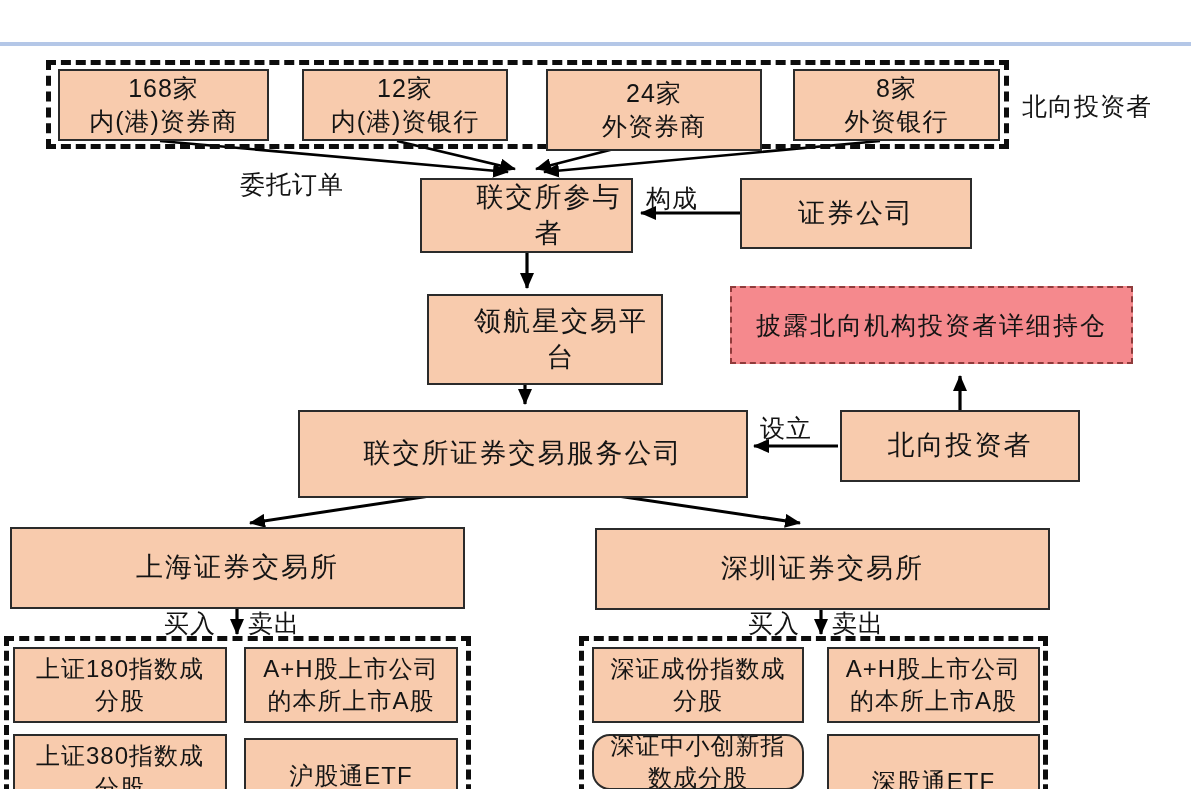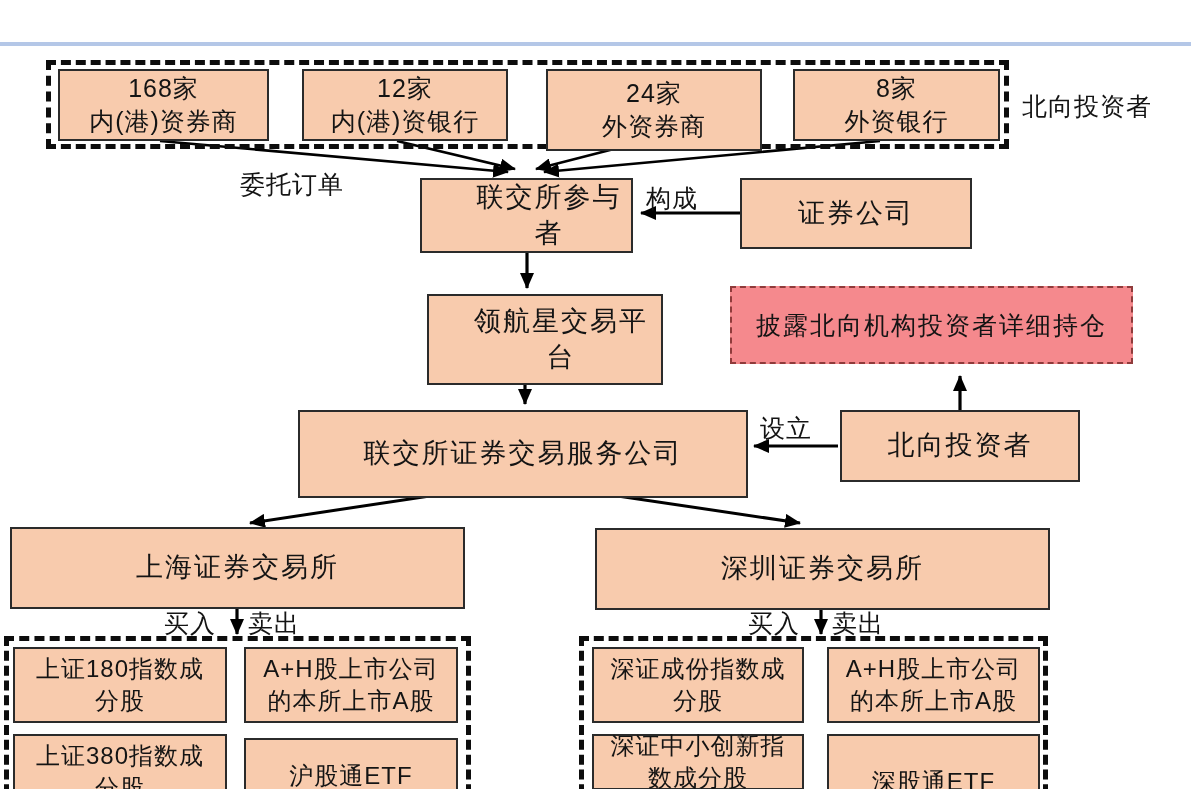--- a/index.html
+++ b/index.html
@@ -89,17 +89,17 @@
 的本所上市A股</div>
   <div class="node small" style="left:13px;top:692px;width:214px;height:76px;text-align:center;">上证380指数成
 分股</div>
   <div class="node small" style="left:244px;top:696px;width:214px;height:76px;">沪股通ETF</div>
 
   <div class="dashed-group" style="left:579px;top:594px;width:469px;height:188px;"></div>
   <div class="node small" style="left:592px;top:605px;width:212px;height:76px;">深证成份指数成
 分股</div>
   <div class="node small" style="left:827px;top:605px;width:213px;height:76px;">A+H股上市公司
 的本所上市A股</div>
-  <div class="node small" style="left:592px;top:692px;width:212px;height:56px;">深证中小创新指
+  <div class="node small" style="left:592px;top:692px;width:212px;height:56px;border-radius:18px;">深证中小创新指
 数成分股</div>
   <div class="node small" style="left:827px;top:692px;width:213px;height:96px;">深股通ETF</div>
 
 </div>
 
 </body></html>

